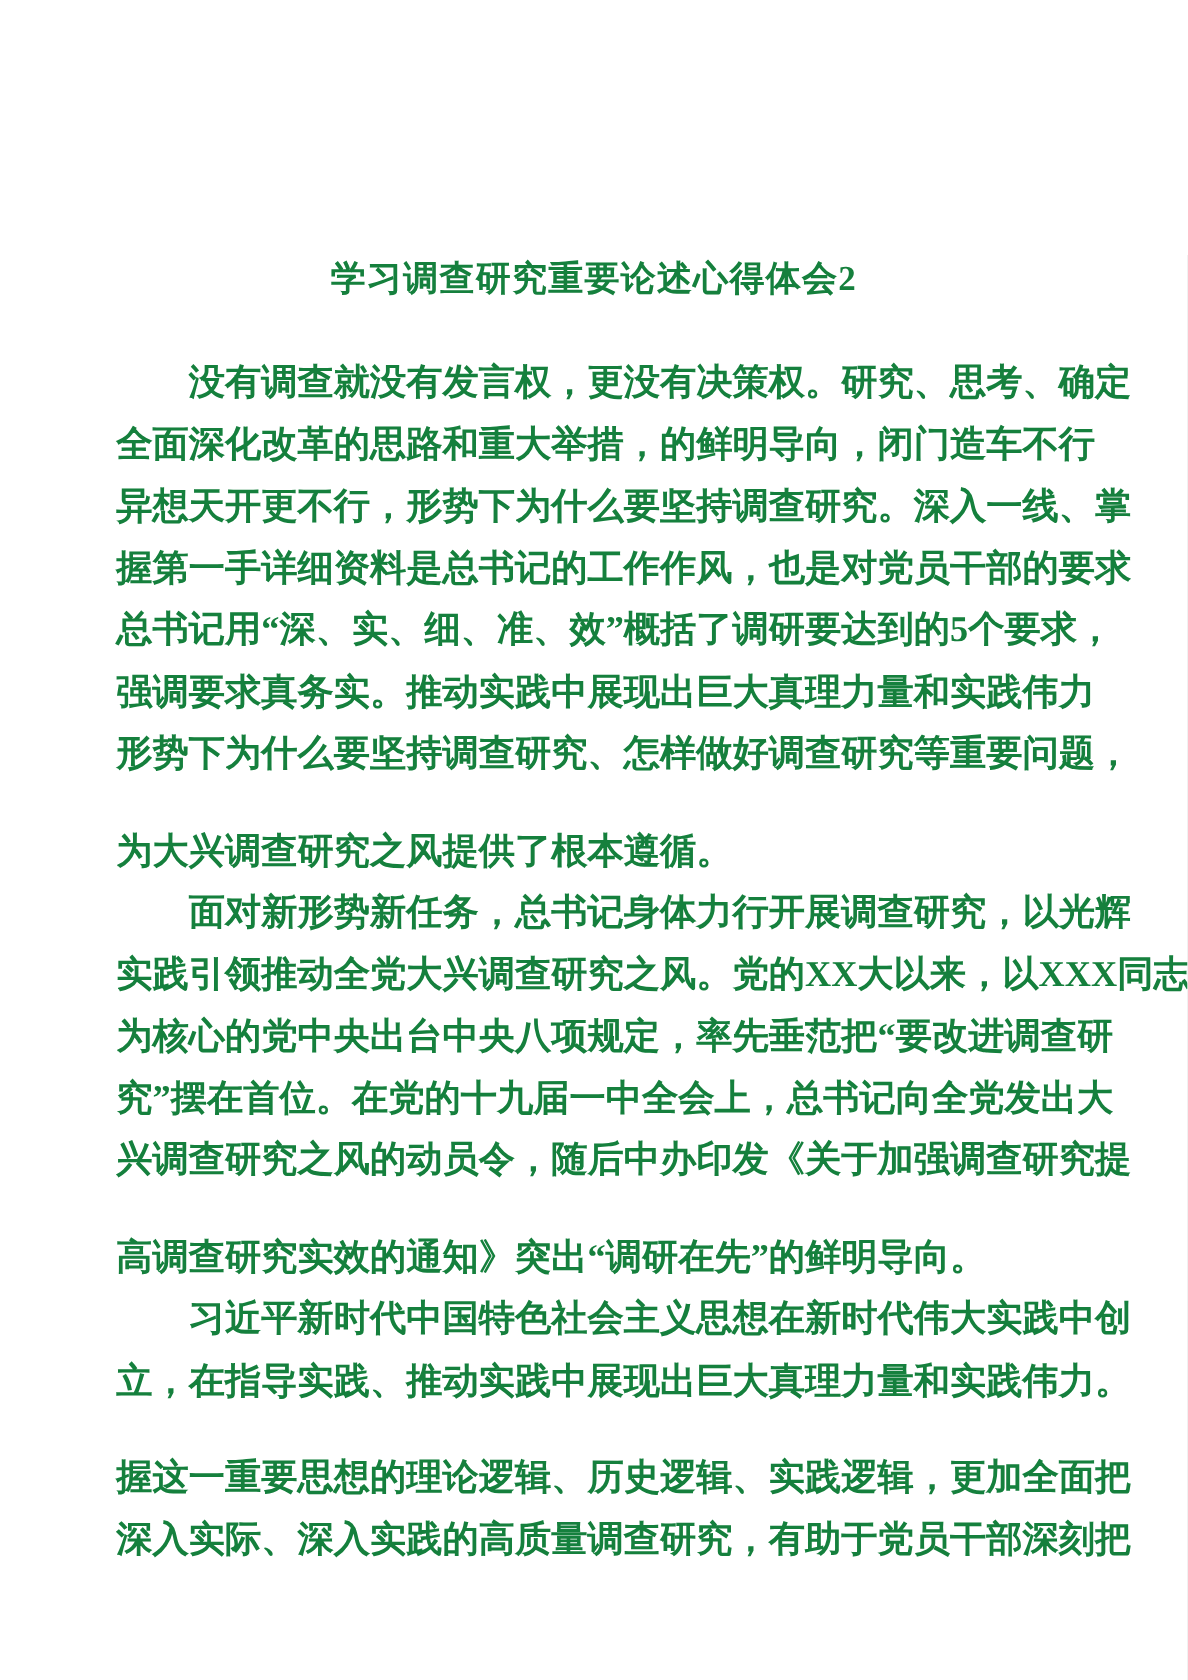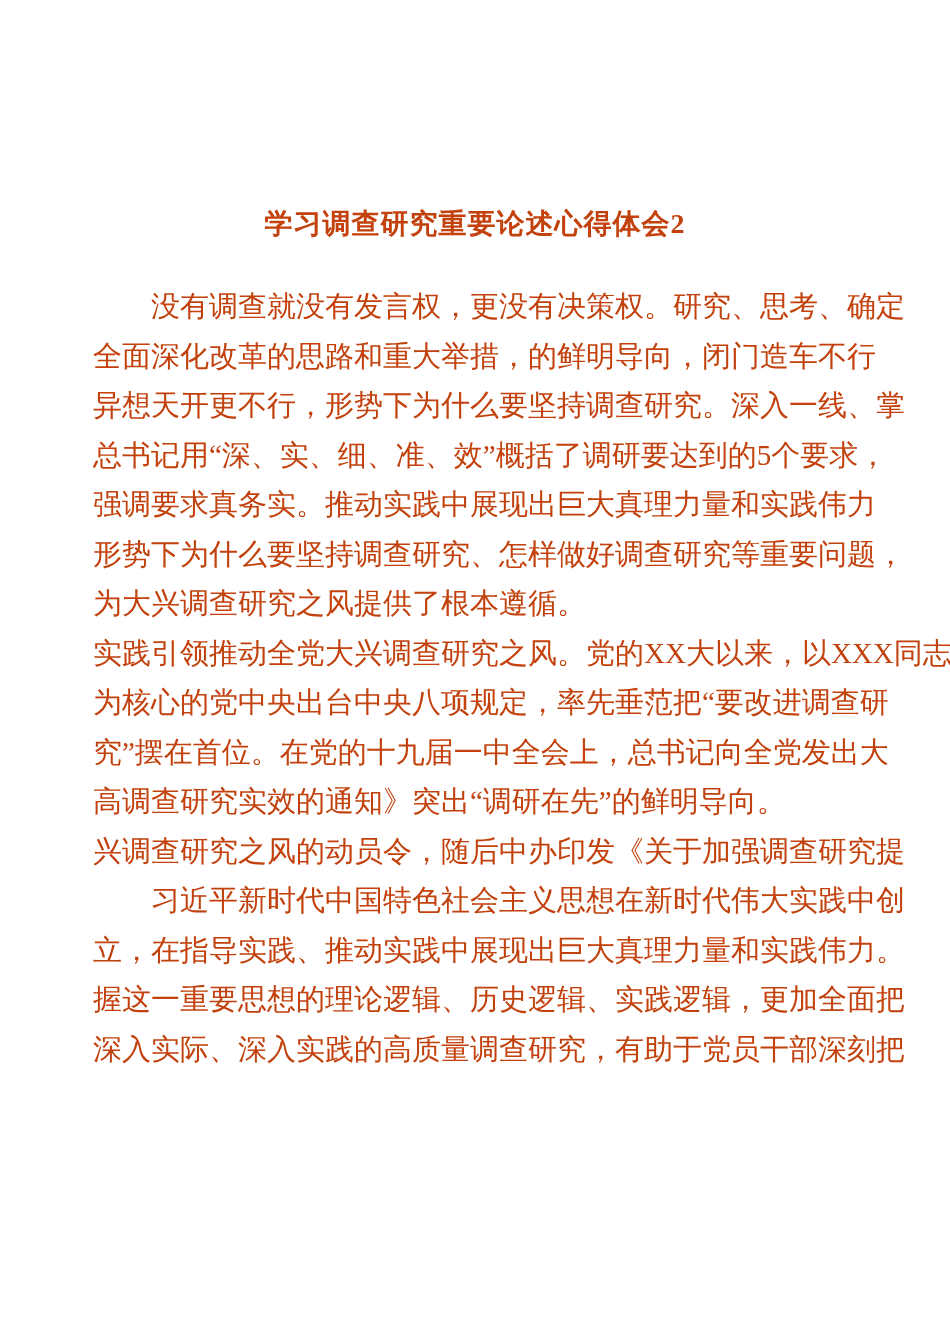--- a/index.html
+++ b/index.html
@@ -8,21 +8,21 @@
     background: #e8e8e8;
   }
   .page {
     position: relative;
     width: 950px;
     height: 1344px;
     margin: 0 auto;
     background: #ffffff;
     overflow: hidden;
     font-family: "Liberation Serif", "DejaVu Serif", serif;
-    color: #c2410c;
+    color: #15803d;
   }
   .doc-title {
     padding-top: 206px;
     text-align: center;
     font-size: 28px;
     line-height: 36px;
     font-weight: bold;
     letter-spacing: 1px;
   }
   .doc-body {
@@ -33,49 +33,53 @@
     line-height: 49.5px;
   }
   .paragraph {
     margin: 0;
   }
   .line {
     white-space: nowrap;
     text-align: justify;
     text-align-last: justify;
     text-justify: inter-character;
+    font-weight: bold;
   }
   .line.first {
     text-indent: 2em;
   }
   .line.last {
     text-align-last: left;
+    margin-top: 28px;
   }
 </style>
 </head>
 <body>
 
 <div class="page">
   <div class="doc-title">学习调查研究重要论述心得体会2</div>
   <div class="doc-body">
       <div class="paragraph">
         <div class="line first">没有调查就没有发言权，更没有决策权。研究、思考、确定</div>
         <div class="line">全面深化改革的思路和重大举措，的鲜明导向，闭门造车不行</div>
         <div class="line">异想天开更不行，形势下为什么要坚持调查研究。深入一线、掌</div>
+        <div class="line">握第一手详细资料是总书记的工作作风，也是对党员干部的要求</div>
         <div class="line">总书记用“深、实、细、准、效”概括了调研要达到的5个要求，</div>
         <div class="line">强调要求真务实。推动实践中展现出巨大真理力量和实践伟力</div>
         <div class="line">形势下为什么要坚持调查研究、怎样做好调查研究等重要问题，</div>
         <div class="line last">为大兴调查研究之风提供了根本遵循。</div>
       </div>
       <div class="paragraph">
+        <div class="line first">面对新形势新任务，总书记身体力行开展调查研究，以光辉</div>
         <div class="line">实践引领推动全党大兴调查研究之风。党的XX大以来，以XXX同志</div>
         <div class="line">为核心的党中央出台中央八项规定，率先垂范把“要改进调查研</div>
         <div class="line">究”摆在首位。在党的十九届一中全会上，总书记向全党发出大</div>
+        <div class="line">兴调查研究之风的动员令，随后中办印发《关于加强调查研究提</div>
         <div class="line last">高调查研究实效的通知》突出“调研在先”的鲜明导向。</div>
-        <div class="line">兴调查研究之风的动员令，随后中办印发《关于加强调查研究提</div>
       </div>
       <div class="paragraph">
         <div class="line first">习近平新时代中国特色社会主义思想在新时代伟大实践中创</div>
         <div class="line">立，在指导实践、推动实践中展现出巨大真理力量和实践伟力。</div>
         <div class="line last">握这一重要思想的理论逻辑、历史逻辑、实践逻辑，更加全面把</div>
         <div class="line">深入实际、深入实践的高质量调查研究，有助于党员干部深刻把</div>
       </div>
     </div>
 </div>
 

